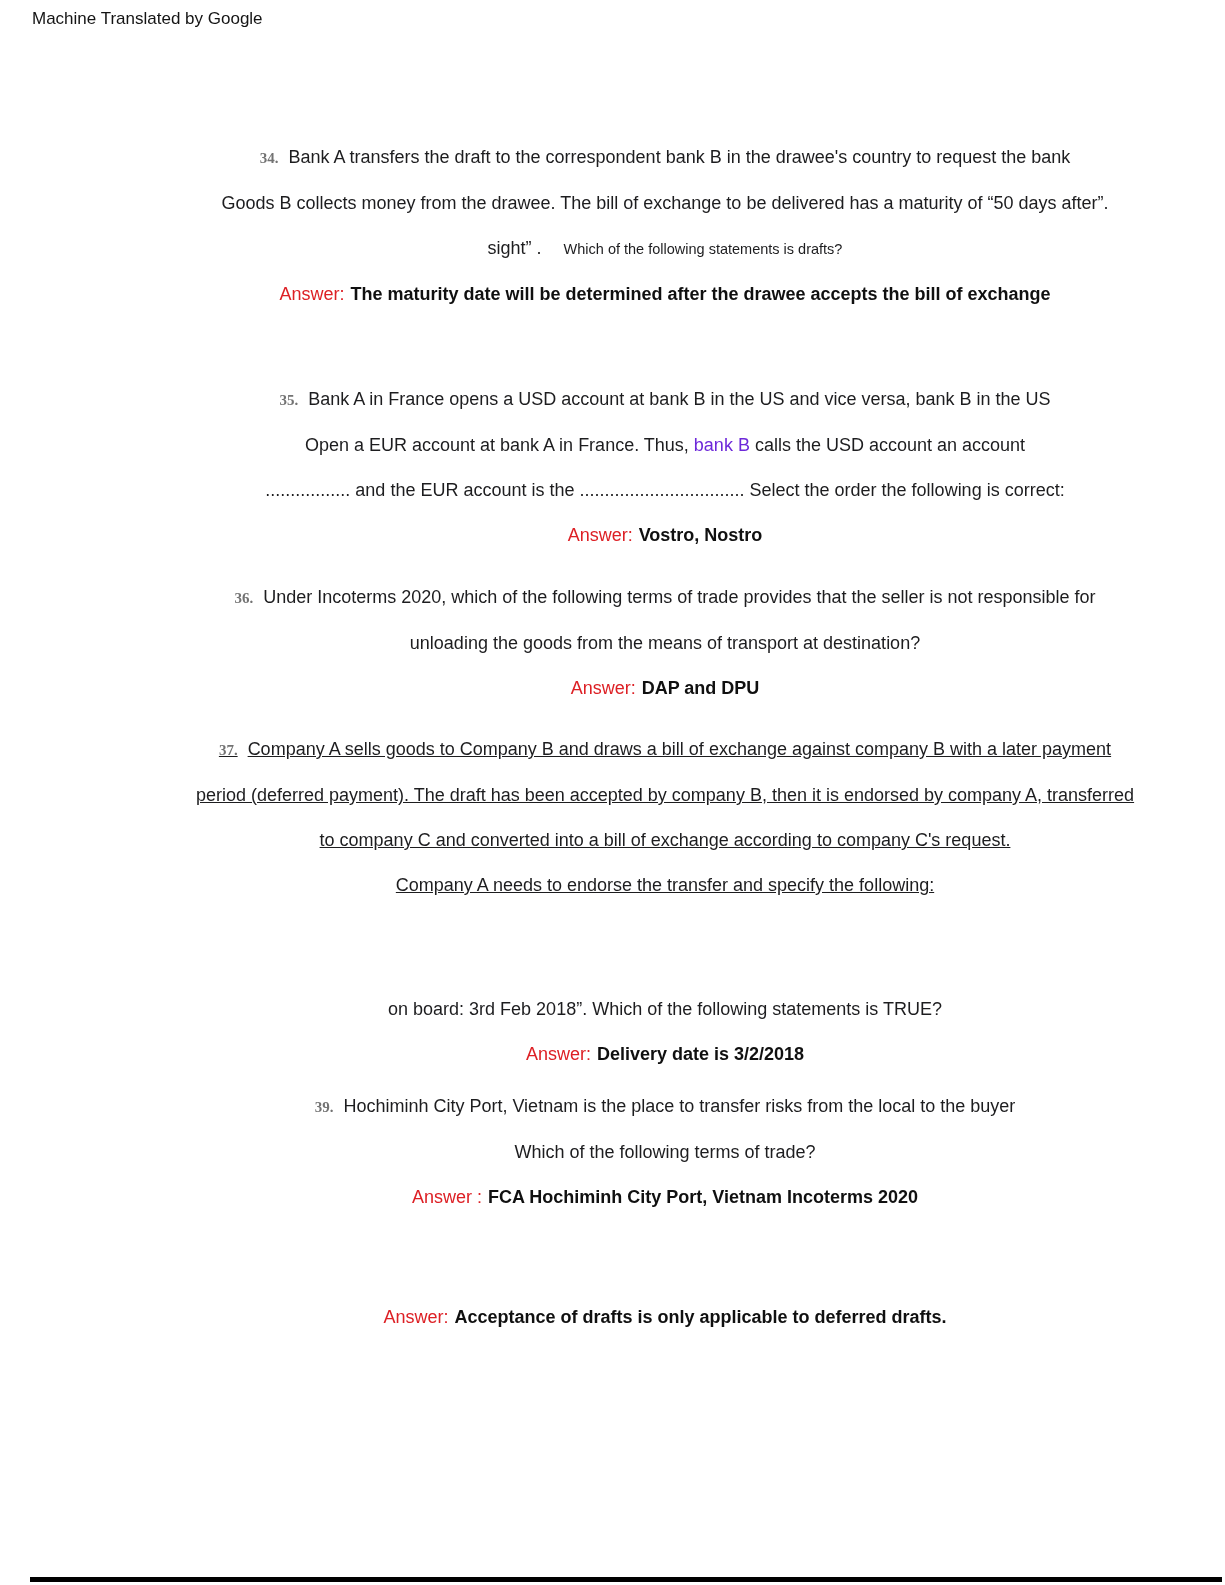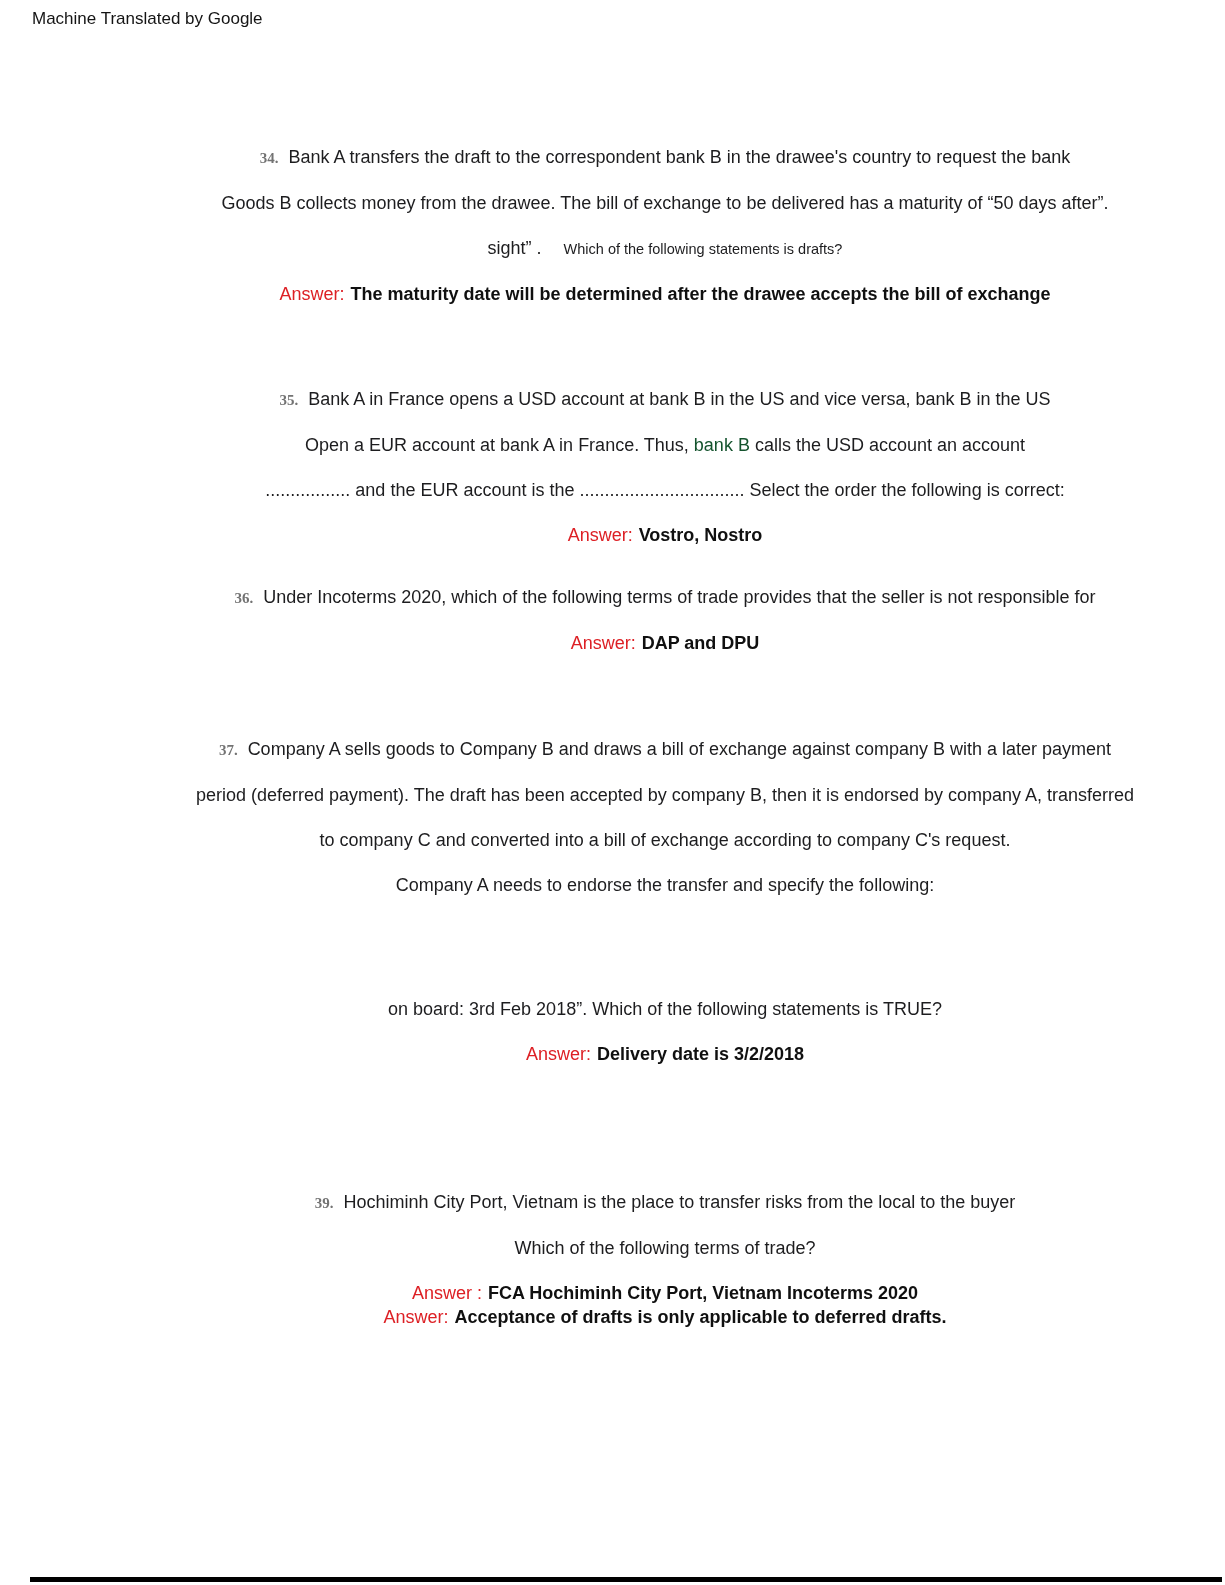--- a/index.html
+++ b/index.html
@@ -26,43 +26,43 @@
     color: #141414;
   }
   .question {
     position: absolute;
     left: 143px;
     right: 38px;
   }
   .q34 { top: 135px; }
   .q35 { top: 377px; }
   .q36 { top: 575px; }
-  .q37 { top: 727px; }
+  .q37 { top: 727px; text-decoration: underline; }
   .q38 { top: 987px; }
-  .q39 { top: 1180px; }
+  .q39 { top: 1084px; }
   .q40 { top: 1295px; }
   .line {
     margin: 0;
     font-size: 18px;
     line-height: 45px;
     white-space: nowrap;
   }
   .qnum {
     font-family: "Liberation Serif", serif;
     font-weight: 700;
     font-size: 15px;
     color: #737373;
     margin-right: 10px;
   }
   .small-text {
     font-size: 14.5px;
     margin-left: 22px;
   }
   .red-inline {
-    color: #14532d;
+    color: #6d28d9;
   }
   .answer-line {
     margin: 0;
     font-size: 18px;
     line-height: 45px;
     white-space: nowrap;
   }
   .answer-gap {
     margin-top: 27px;
   }
@@ -99,20 +99,21 @@
 
   <section class="question q35">
     <p class="line"><span class="qnum">35.</span><span>Bank A in France opens a USD account at bank B in the US and vice versa, bank B in the US</span></p>
     <p class="line"><span>Open a EUR account at bank A in France. Thus, </span><span class="red-inline">bank B</span><span> calls the USD account an account</span></p>
     <p class="line">................. and the EUR account is the ................................. Select the order the following is correct:</p>
     <p class="answer-line"><span class="ans-label">Answer:</span><span class="ans-text">Vostro, Nostro</span></p>
   </section>
 
   <section class="question q36">
     <p class="line"><span class="qnum">36.</span><span>Under Incoterms 2020, which of the following terms of trade provides that the seller is not responsible for</span></p>
+    <p class="line">unloading the goods from the means of transport at destination?</p>
     <p class="answer-line"><span class="ans-label">Answer:</span><span class="ans-text">DAP and DPU</span></p>
   </section>
 
   <section class="question q37">
     <p class="line"><span class="qnum">37.</span><span>Company A sells goods to Company B and draws a bill of exchange against company B with a later payment</span></p>
     <p class="line">period (deferred payment). The draft has been accepted by company B, then it is endorsed by company A, transferred</p>
     <p class="line">to company C and converted into a bill of exchange according to company C's request.</p>
     <p class="line">Company A needs to endorse the transfer and specify the following:</p>
   </section>
 

